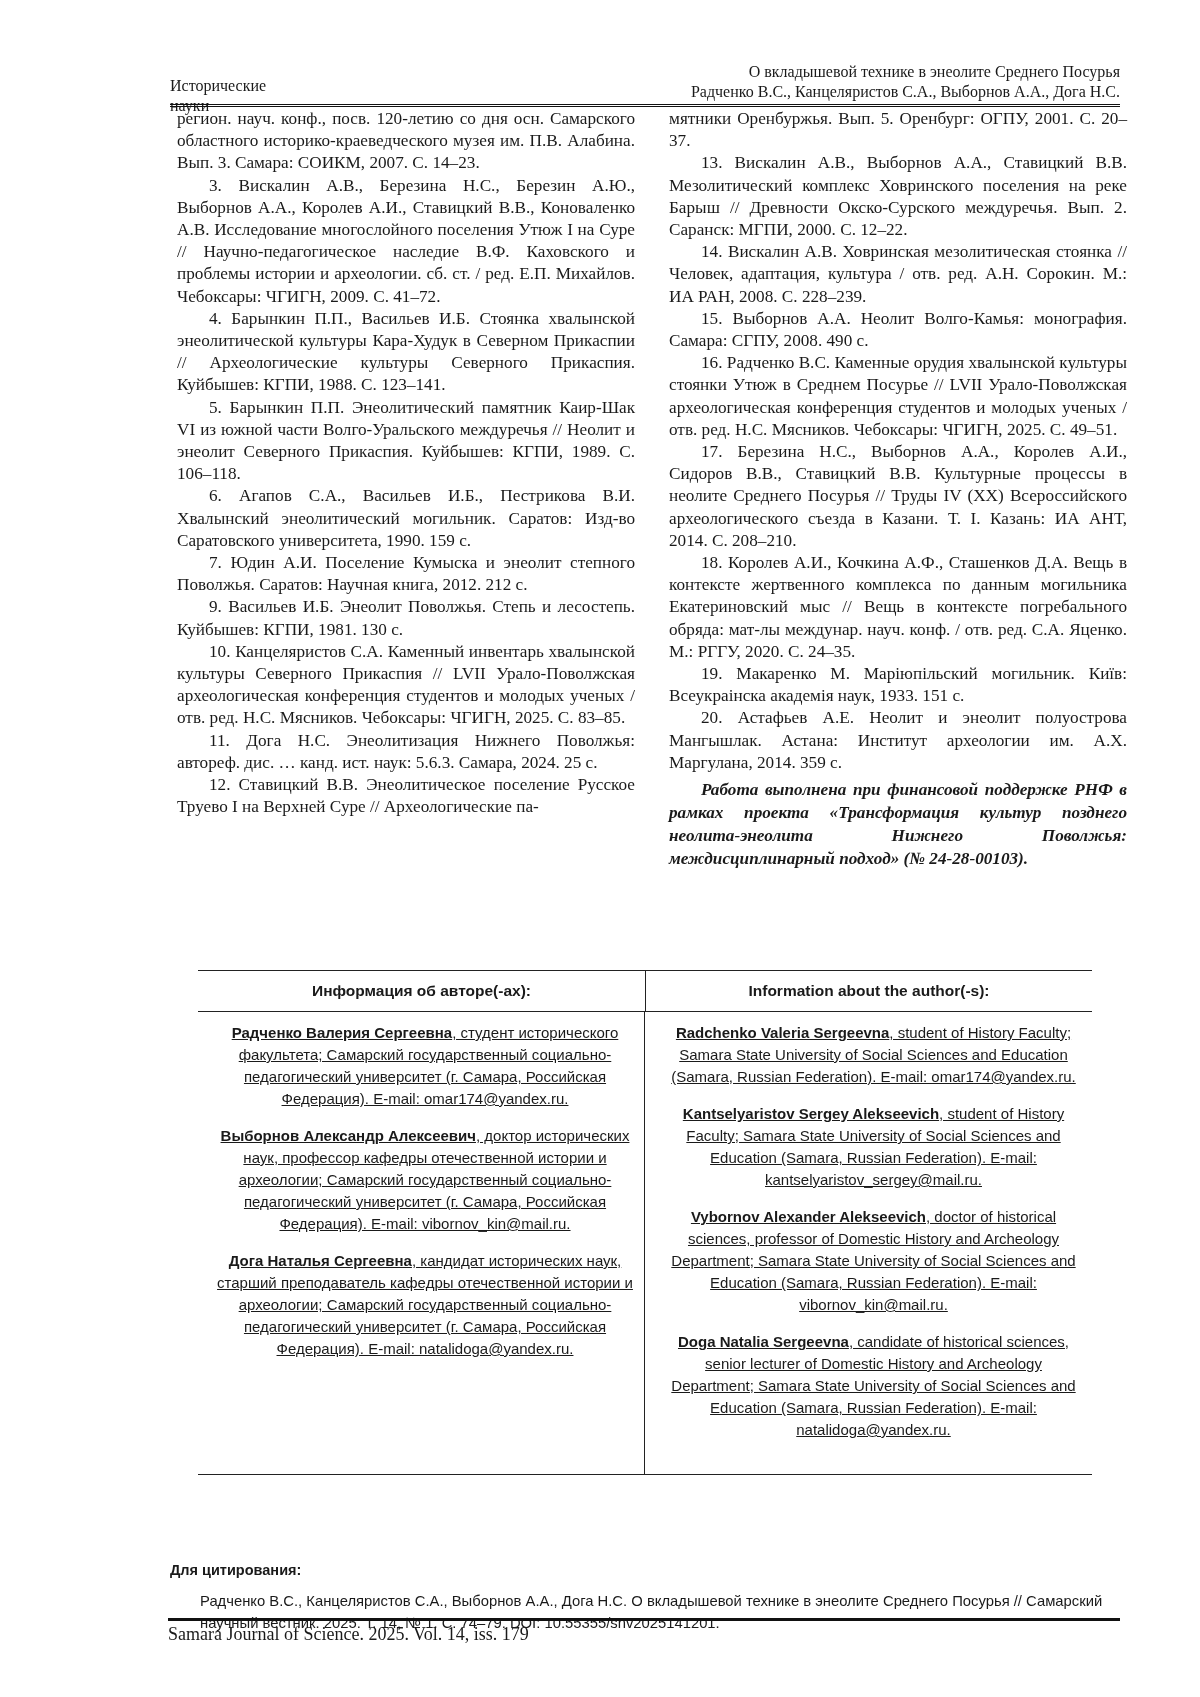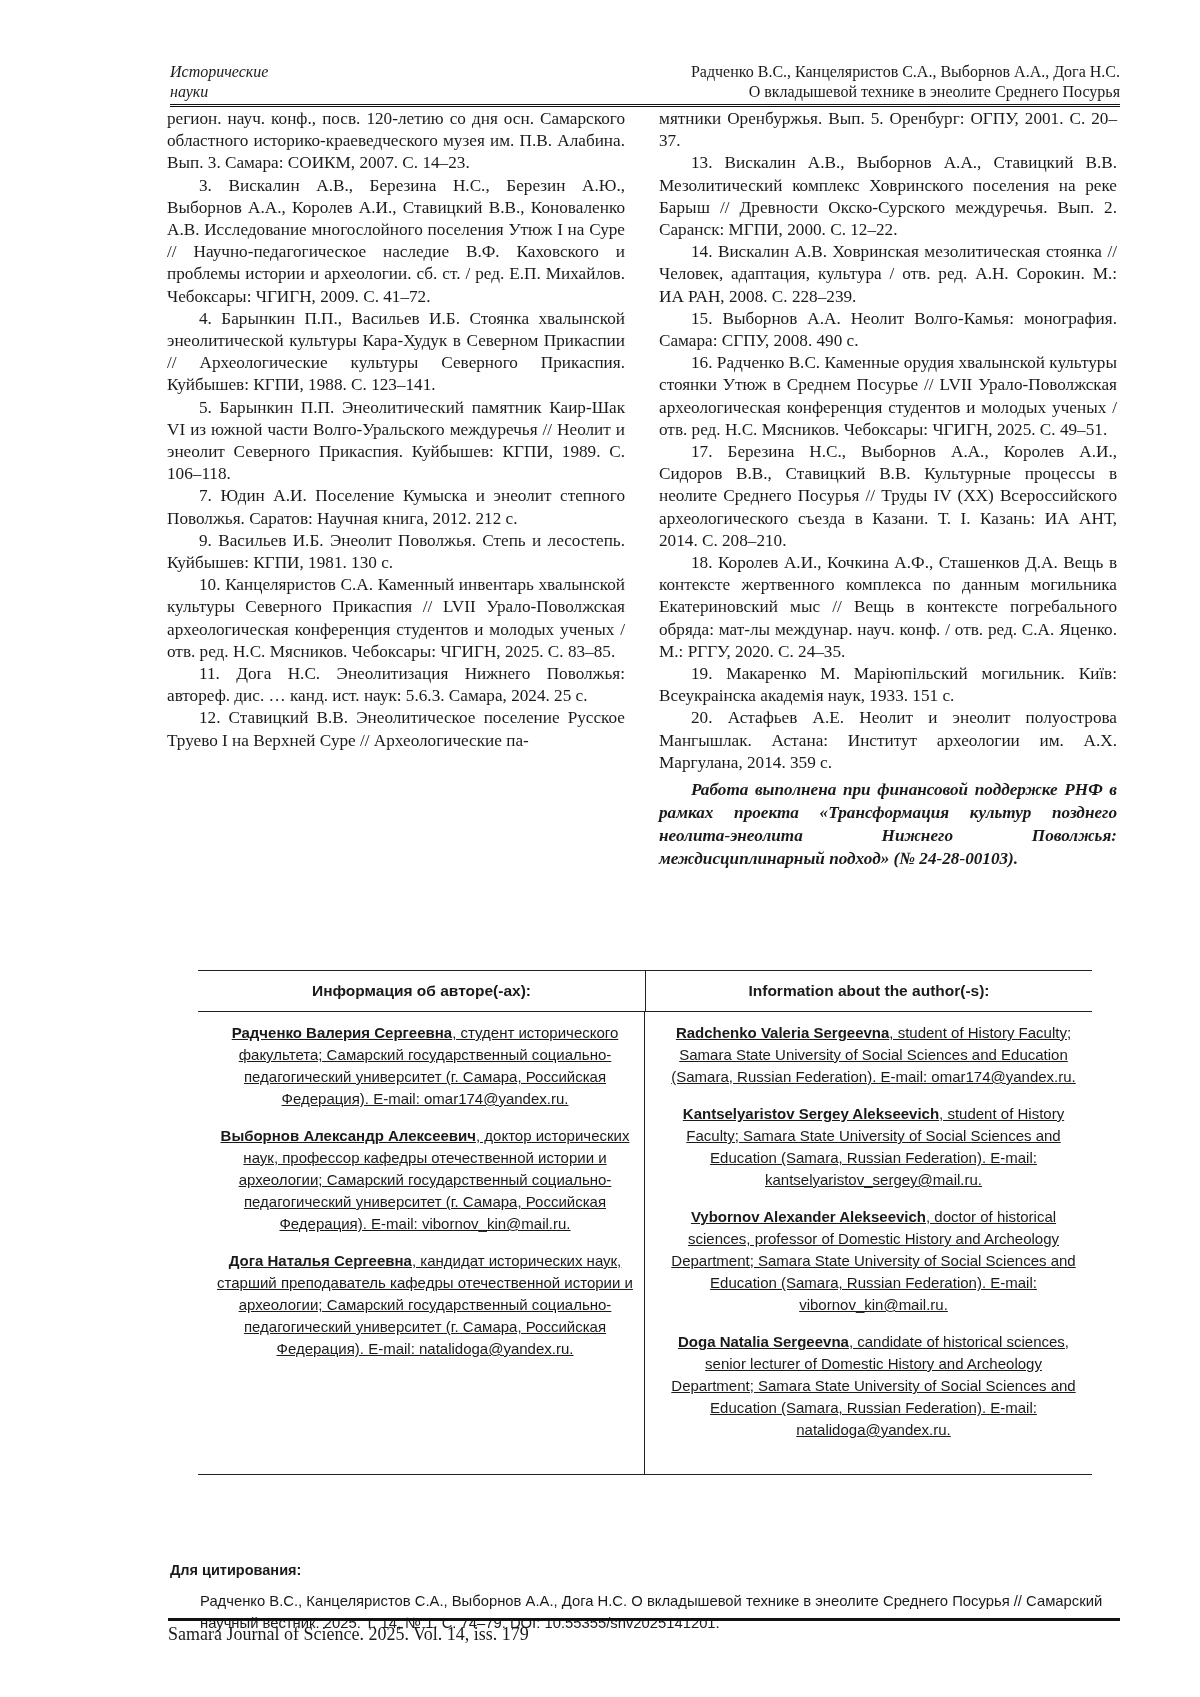--- a/index.html
+++ b/index.html
@@ -1,23 +1,23 @@
 <!DOCTYPE html>
 <html><head>
 <meta charset="utf-8">
 <style>
   html, body { margin:0; padding:0; background:#ffffff; }
   body { width:1200px; height:1697px; position:relative; overflow:hidden; color:#1a1a1a; }
 
   .running-head { position:absolute; left:170px; top:60px; width:950px; height:44px; font-family:"Liberation Serif", serif; font-size:16px; line-height:20px; }
-  .rh-left { position:absolute; left:0; top:2px; font-style:italic; }
+  .rh-left { position:absolute; left:0; top:16px; }
   .rh-right { position:absolute; right:0; top:2px; text-align:right; }
   .rh-rule { position:absolute; left:170px; top:104px; width:950px; height:0; border-top:3px double #111; }
 
-  .cols { position:absolute; left:167px; top:108px; width:950px; display:flex; justify-content:space-between; font-family:"Liberation Serif", serif; font-size:17.2px; line-height:22.2px; }
+  .cols { position:absolute; left:177px; top:108px; width:950px; display:flex; justify-content:space-between; font-family:"Liberation Serif", serif; font-size:17.2px; line-height:22.2px; }
   .col { width:458px; text-align:justify; hyphens:auto; }
   .ref { margin:0; text-indent:32px; }
   .ref.cont { text-indent:0; }
   .funding { margin-top:4px; font-weight:bold; font-style:italic; text-indent:32px; line-height:23px; }
 
   .author-table { position:absolute; left:198px; top:970px; width:894px; border-top:1.5px solid #222; border-bottom:1.5px solid #222; font-family:"Liberation Sans", "DejaVu Sans", sans-serif; font-size:15px; line-height:22px;text-align:center; }
   .at-head { display:flex; border-bottom:1.5px solid #222; height:40px; }
   .at-head div { display:flex; align-items:center; justify-content:center; font-weight:bold; font-size:15.5px; }
   .at-head .left { width:447px; border-right:1.5px solid #222; }
   .at-head .right { flex:1; }
@@ -37,32 +37,33 @@
 </style>
 </head>
 <body>
 
 <div class="running-head">
   <div class="rh-left">
     <div>Исторические</div>
     <div>науки</div>
   </div>
   <div class="rh-right">
+    <div>О вкладышевой технике в энеолите Среднего Посурья</div>
     <div>Радченко В.С., Канцеляристов С.А., Выборнов А.А., Дога Н.С.</div>
-    <div>О вкладышевой технике в энеолите Среднего Посурья</div>
   </div>
 </div>
 <div class="rh-rule"></div>
 
 <div class="cols">
   <div class="col" id="refs-left">
       <p class="ref cont">регион. науч. конф., посв. 120-летию со дня осн. Самарского областного историко-краеведческого музея им. П.В. Алабина. Вып. 3. Самара: СОИКМ, 2007. С. 14–23.</p>
       <p class="ref">3. Вискалин А.В., Березина Н.С., Березин А.Ю., Выборнов А.А., Королев А.И., Ставицкий В.В., Коноваленко А.В. Исследование многослойного поселения Утюж I на Суре // Научно-педагогическое наследие В.Ф. Каховского и проблемы истории и археологии. сб. ст. / ред. Е.П. Михайлов. Чебоксары: ЧГИГН, 2009. С. 41–72.</p>
       <p class="ref">4. Барынкин П.П., Васильев И.Б. Стоянка хвалынской энеолитической культуры Кара-Худук в Северном Прикаспии // Археологические культуры Северного Прикаспия. Куйбышев: КГПИ, 1988. С. 123–141.</p>
       <p class="ref">5. Барынкин П.П. Энеолитический памятник Каир-Шак VI из южной части Волго-Уральского междуречья // Неолит и энеолит Северного Прикаспия. Куйбышев: КГПИ, 1989. С. 106–118.</p>
+      <p class="ref">6. Агапов С.А., Васильев И.Б., Пестрикова В.И. Хвалынский энеолитический могильник. Саратов: Изд-во Саратовского университета, 1990. 159 с.</p>
       <p class="ref">7. Юдин А.И. Поселение Кумыска и энеолит степного Поволжья. Саратов: Научная книга, 2012. 212 с.</p>
       <p class="ref">9. Васильев И.Б. Энеолит Поволжья. Степь и лесостепь. Куйбышев: КГПИ, 1981. 130 с.</p>
       <p class="ref">10. Канцеляристов С.А. Каменный инвентарь хвалынской культуры Северного Прикаспия // LVII Урало-Поволжская археологическая конференция студентов и молодых ученых / отв. ред. Н.С. Мясников. Чебоксары: ЧГИГН, 2025. С. 83–85.</p>
       <p class="ref">11. Дога Н.С. Энеолитизация Нижнего Поволжья: автореф. дис. … канд. ист. наук: 5.6.3. Самара, 2024. 25 с.</p>
       <p class="ref">12. Ставицкий В.В. Энеолитическое поселение Русское Труево I на Верхней Суре // Археологические па-</p>
     </div>
   <div class="col">
     <div id="refs-right">
         <p class="ref cont">мятники Оренбуржья. Вып. 5. Оренбург: ОГПУ, 2001. С. 20–37.</p>
         <p class="ref">13. Вискалин А.В., Выборнов А.А., Ставицкий В.В. Мезолитический комплекс Ховринского поселения на реке Барыш // Древности Окско-Сурского междуречья. Вып. 2. Саранск: МГПИ, 2000. С. 12–22.</p>

